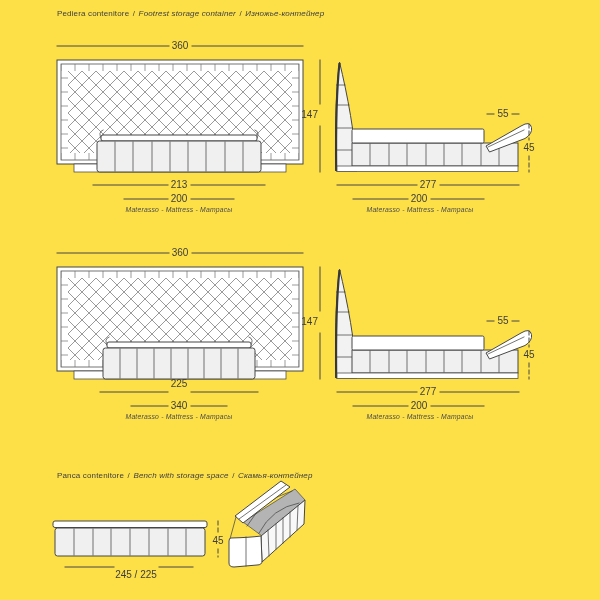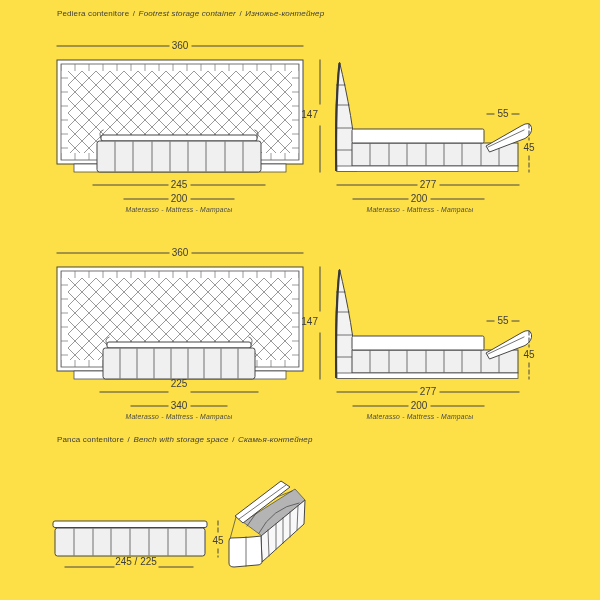--- a/index.html
+++ b/index.html
@@ -109,42 +109,42 @@
       <path class="fw2" d="M261,536L305,500L304,524L262,562Z"></path>
       <path class="ln thin" d="M268,530L269,556M276,524L276,549M283,518L283,543M290,512L290,537M298,506L297,530"></path>
       <path class="fw" d="M231,538Q229,538 229,541L229,563Q229,567 234,567L257,565Q262,565 262,561L261,536Q250,537.5 231,538Z"></path>
       <path class="ln thin" d="M246,537V566"></path>
     </g>
   </svg>
 
   <div class="title" style="left:57px;top:10px">
     <span class="it">Pediera contenitore</span><span class="sep">/</span><span class="en">Footrest storage container</span><span class="sep">/</span><span class="ru">Изножье-контейнер</span>
   </div>
-  <div class="title" style="left:57px;top:436px">
+  <div class="title" style="left:57px;top:472px">
     <span class="it">Panca contenitore</span><span class="sep">/</span><span class="en">Bench with storage space</span><span class="sep">/</span><span class="ru">Скамья-контейнер</span>
   </div>
 
   <div class="dim" style="left:180px;top:46px">360</div>
-  <div class="dim" style="left:179px;top:185px">245</div>
+  <div class="dim" style="left:179px;top:185px">213</div>
   <div class="dim" style="left:179px;top:199px">200</div>
   <div class="mat" style="left:179px;top:210px">Materasso - Mattress - Матрасы</div>
   <div class="dim right" style="left:318px;top:115px">147</div>
   <div class="dim" style="left:503px;top:114px">55</div>
   <div class="dim" style="left:529px;top:148px">45</div>
   <div class="dim" style="left:428px;top:185px">277</div>
   <div class="dim" style="left:419px;top:199px">200</div>
   <div class="mat" style="left:420px;top:210px">Materasso - Mattress - Матрасы</div>
 
   <div class="dim" style="left:180px;top:253px">360</div>
   <div class="dim" style="left:179px;top:384px">225</div>
   <div class="dim" style="left:179px;top:406px">340</div>
   <div class="mat" style="left:179px;top:417px">Materasso - Mattress - Матрасы</div>
   <div class="dim right" style="left:318px;top:322px">147</div>
   <div class="dim" style="left:503px;top:321px">55</div>
   <div class="dim" style="left:529px;top:355px">45</div>
   <div class="dim" style="left:428px;top:392px">277</div>
   <div class="dim" style="left:419px;top:406px">200</div>
   <div class="mat" style="left:420px;top:417px">Materasso - Mattress - Матрасы</div>
 
-  <div class="dim" style="left:136px;top:562px">245 / 225</div>
+  <div class="dim" style="left:136px;top:575px">245 / 225</div>
   <div class="dim" style="left:218px;top:541px">45</div>
 
 </div>
 
 </body></html>

